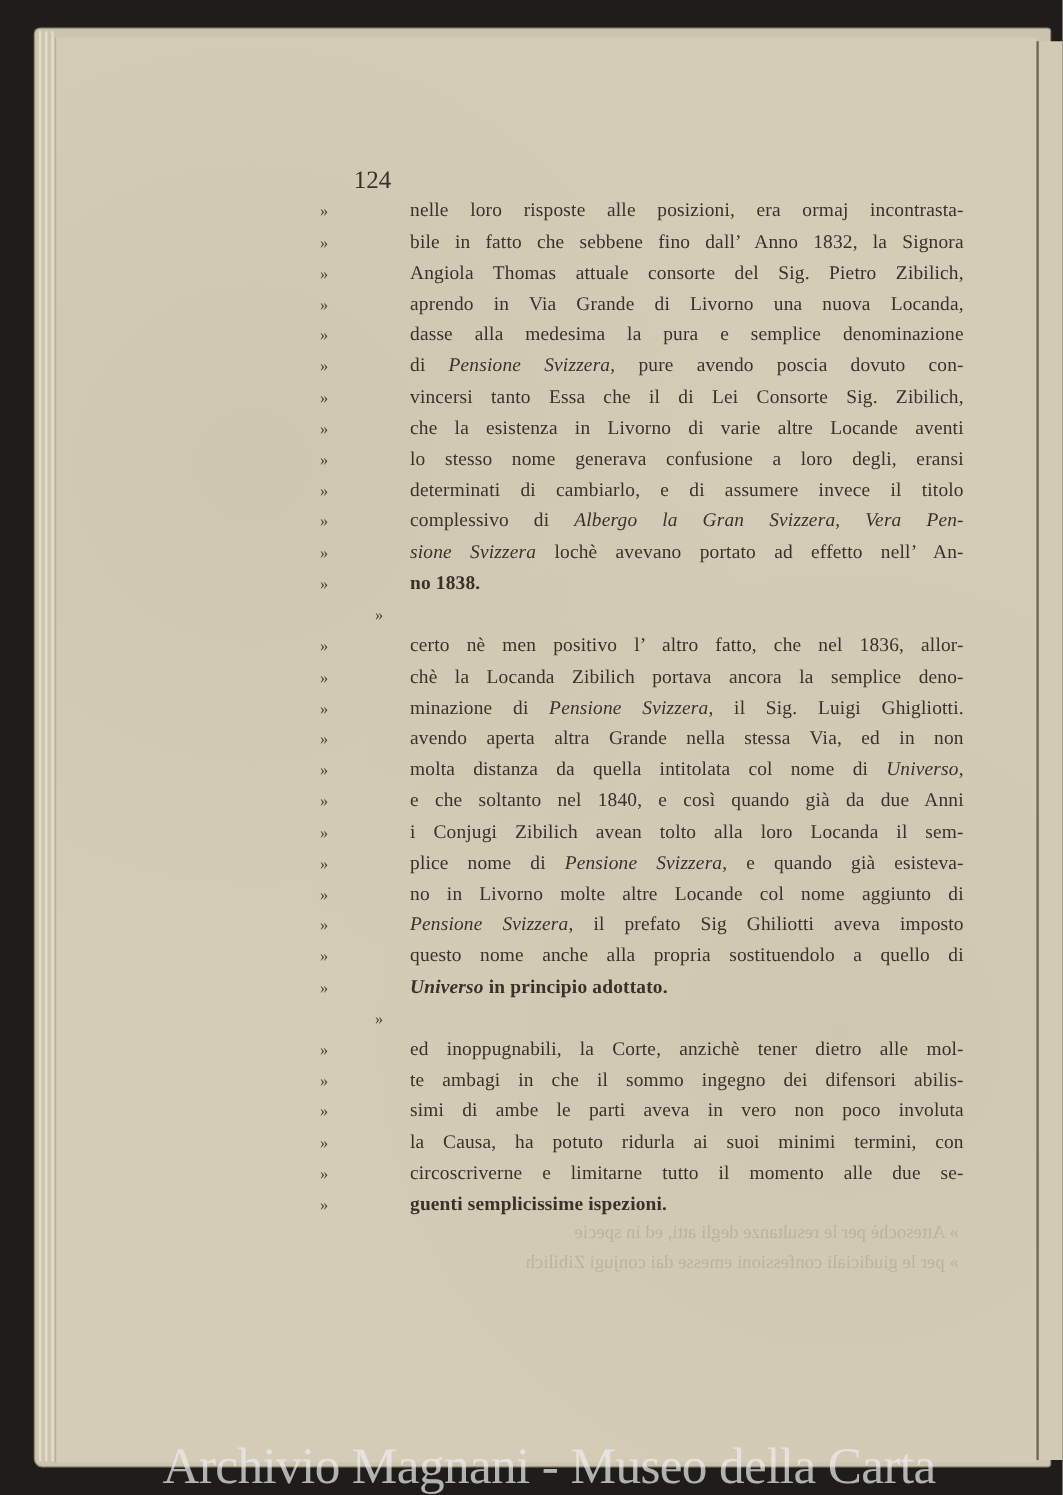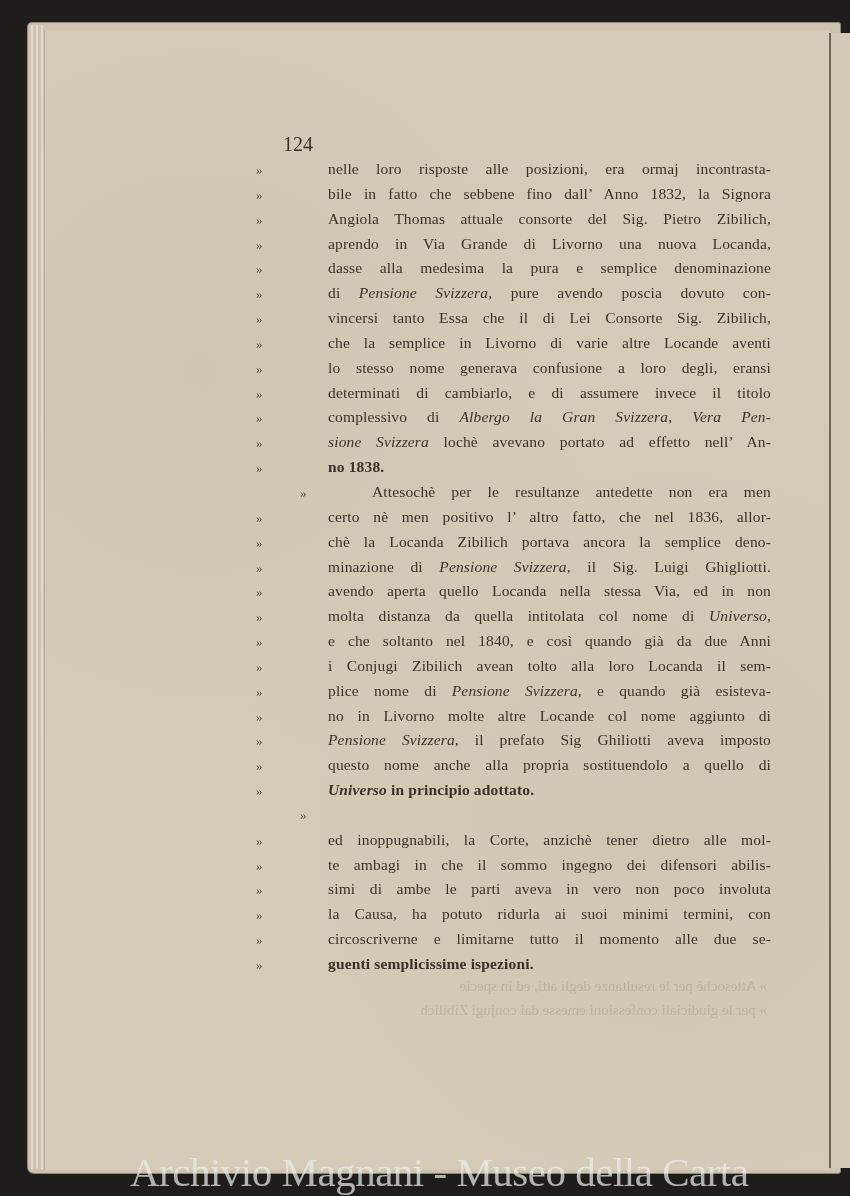--- a/index.html
+++ b/index.html
@@ -103,21 +103,21 @@
     <div class="line">
       <span class="q">»</span>
       <span class="txt">di <i>Pensione Svizzera,</i> pure avendo poscia dovuto con-</span>
     </div>
     <div class="line">
       <span class="q">»</span>
       <span class="txt">vincersi tanto Essa che il di Lei Consorte Sig. Zibilich,</span>
     </div>
     <div class="line">
       <span class="q">»</span>
-      <span class="txt">che la semplice in Livorno di varie altre Locande aventi</span>
+      <span class="txt">che la esistenza in Livorno di varie altre Locande aventi</span>
     </div>
     <div class="line">
       <span class="q">»</span>
       <span class="txt">lo stesso nome generava confusione a loro degli, eransi</span>
     </div>
     <div class="line">
       <span class="q">»</span>
       <span class="txt">determinati di cambiarlo, e di assumere invece il titolo</span>
     </div>
     <div class="line">
@@ -127,37 +127,36 @@
     <div class="line">
       <span class="q">»</span>
       <span class="txt"><i>sione Svizzera</i> lochè avevano portato ad effetto nell’ An-</span>
     </div>
     <div class="line">
       <span class="q">»</span>
       <span class="txt last">no 1838.</span>
     </div>
     <div class="line">
       <span class="q indent">»</span>
-      <span class="txt">Attesochè per le resultanze antedette non era men</span>
     </div>
     <div class="line">
       <span class="q">»</span>
       <span class="txt">certo nè men positivo l’ altro fatto, che nel 1836, allor-</span>
     </div>
     <div class="line">
       <span class="q">»</span>
       <span class="txt">chè la Locanda Zibilich portava ancora la semplice deno-</span>
     </div>
     <div class="line">
       <span class="q">»</span>
       <span class="txt">minazione di <i>Pensione Svizzera</i>, il Sig. Luigi Ghigliotti.</span>
     </div>
     <div class="line">
       <span class="q">»</span>
-      <span class="txt">avendo aperta quello Locanda nella stessa Via, ed in non</span>
+      <span class="txt">avendo aperta altra Grande nella stessa Via, ed in non</span>
     </div>
     <div class="line">
       <span class="q">»</span>
       <span class="txt">molta distanza da quella intitolata col nome di <i>Universo</i>,</span>
     </div>
     <div class="line">
       <span class="q">»</span>
       <span class="txt">e che soltanto nel 1840, e così quando già da due Anni</span>
     </div>
     <div class="line">

